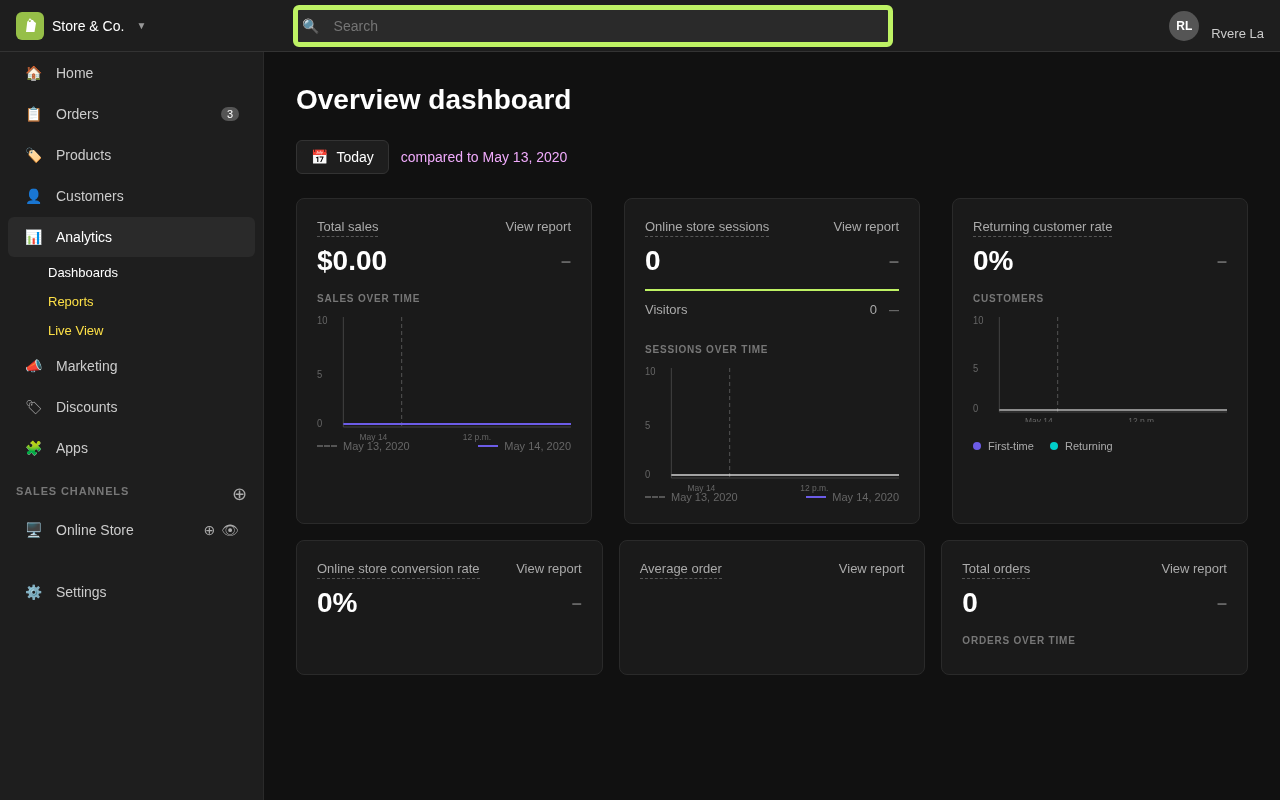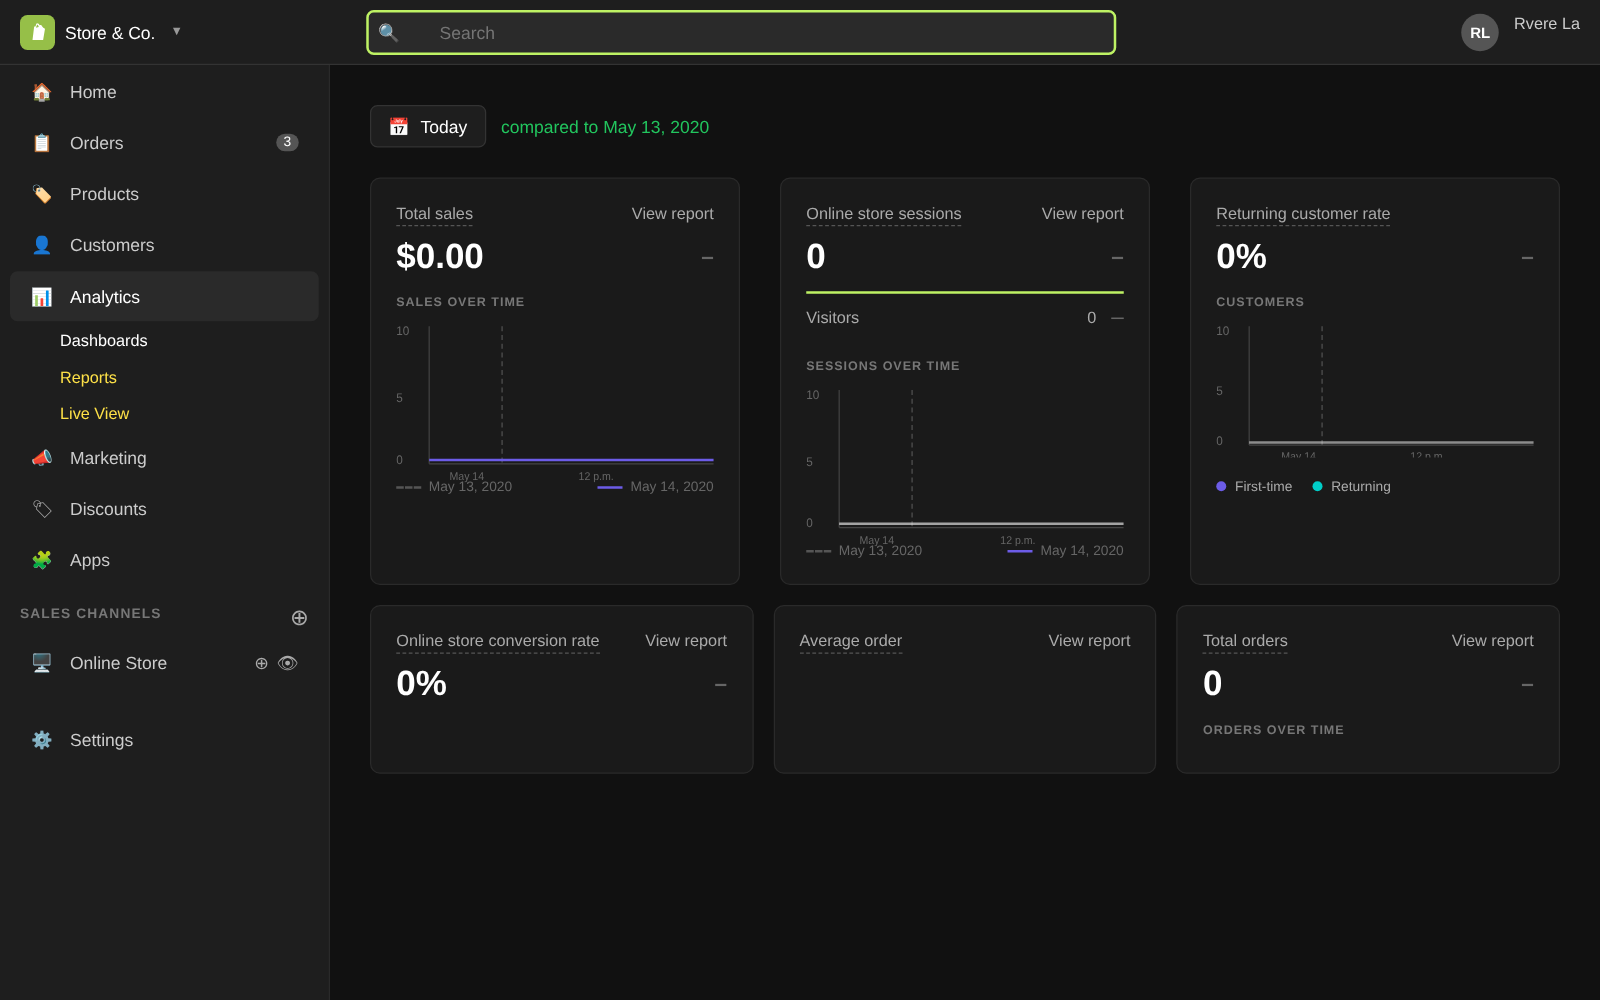--- a/index.html
+++ b/index.html
@@ -5,23 +5,23 @@
     * { box-sizing: border-box; margin: 0; padding: 0; }
     body { background: #1a1a1a; color: #fff; font-family: -apple-system, BlinkMacSystemFont, 'Segoe UI', sans-serif; display: flex; flex-direction: column; height: 800px; overflow: hidden; }
 
     
     .topbar { background: #1e1e1e; height: 52px; display: flex; align-items: center; padding: 0 16px; gap: 16px; border-bottom: 1px solid #333; flex-shrink: 0; }
     .topbar-logo { display: flex; align-items: center; gap: 8px; cursor: pointer; }
     .shopify-logo { width: 28px; height: 28px; background: #96bf48; border-radius: 6px; display: flex; align-items: center; justify-content: center; }
     .store-name { color: #fff; font-size: 14px; font-weight: 500; }
     .chevron-down { color: #999; font-size: 10px; margin-left: 4px; }
     .search-bar { flex: 1; max-width: 600px; margin: 0 auto; position: relative; }
-    .search-bar input { width: 100%; background: #2a2a2a; border: 2px solid #bef264; border-radius: 6px; padding: 8px 12px 8px 57px; color: #ccc; font-size: 14px; outline: none; }
+    .search-bar input { width: 100%; background: #2a2a2a; border: 5px solid #bef264; border-radius: 6px; padding: 8px 12px 8px 36px; color: #ccc; font-size: 14px; outline: none; }
     .search-icon-wrap { position: absolute; left: 10px; top: 50%; transform: translateY(-50%); color: #888; font-size: 14px; }
-    .topbar-right { display: flex; align-items: flex-start; gap: 12px; margin-left: auto; }
+    .topbar-right { display: flex; align-items: flex-end; gap: 12px; margin-left: auto; }
     .user-avatar { background: #555; border-radius: 50%; width: 30px; height: 30px; display: flex; align-items: center; justify-content: center; font-size: 12px; font-weight: 600; }
     .user-name { color: #ccc; font-size: 13px; }
 
     
     .app-body { display: flex; flex: 1; overflow: hidden; }
 
     
     .sidebar { width: 264px; background: #1e1e1e; border-right: 1px solid #2a2a2a; overflow-y: auto; flex-shrink: 0; padding-bottom: 16px; }
     .nav-item { display: flex; align-items: center; gap: 12px; padding: 10px 16px; cursor: pointer; color: #ccc; font-size: 14px; border-radius: 6px; margin: 1px 8px; }
     .nav-item.active { background: #2a2a2a; color: #fff; }
@@ -34,21 +34,21 @@
     .sales-channels-label { color: #777; font-size: 11px; font-weight: 600; letter-spacing: 0.08em; }
     .add-channel-btn { color: #aaa; cursor: pointer; font-size: 18px; line-height: 1; }
     .online-store-item { display: flex; align-items: center; gap: 12px; padding: 10px 16px; cursor: pointer; color: #ccc; font-size: 14px; margin: 1px 8px; border-radius: 6px; }
     .online-store-actions { margin-left: auto; display: flex; gap: 6px; color: #aaa; font-size: 14px; }
 
     
     .main { flex: 1; overflow-y: auto; background: #111; padding: 32px; }
     .page-title { font-size: 28px; font-weight: 700; color: #fff; margin-bottom: 24px; }
     .date-filter { display: flex; align-items: center; gap: 12px; margin-bottom: 24px; }
     .date-btn { display: flex; align-items: center; gap: 8px; background: #1e1e1e; border: 1px solid #333; border-radius: 6px; padding: 8px 14px; color: #fff; font-size: 14px; cursor: pointer; }
-    .compared-to { color: #22c55e; font-size: 14px; }
+    .compared-to { color: #f0abfc; font-size: 14px; }
 
     
     .dashboard-grid { display: grid; grid-template-columns: 1fr 1fr 1fr; gap: 32px; }
     .card { background: #1a1a1a; border: 1px solid #2a2a2a; border-radius: 8px; padding: 20px; }
     .card-header { display: flex; align-items: flex-start; justify-content: space-between; margin-bottom: 4px; }
     .card-title { color: #aaa; font-size: 13px; font-weight: 500; border-bottom: 1px dashed #555; display: inline-block; padding-bottom: 2px; }
     .view-report-link { color: #aaa; font-size: 13px; cursor: pointer; text-decoration: none; }
     .card-value { font-size: 28px; font-weight: 700; color: #fff; margin: 8px 0; display: flex; align-items: center; justify-content: space-between; }
     .card-change { color: #666; font-size: 18px; }
     .chart-label { color: #777; font-size: 10px; font-weight: 600; letter-spacing: 0.08em; margin-top: 16px; margin-bottom: 8px; }
@@ -167,20 +167,21 @@
       <div class="nav-item">
         <div class="nav-icon">⚙️</div>
         <span>Settings</span>
       </div>
     </div>
 
   </div>
 
   <div class="main">
 
+    <h1 class="page-title">Overview dashboard</h1>
 
     <div class="date-filter">
       <button class="date-btn">
         <span>📅</span>
         <span>Today</span>
       </button>
       <span class="compared-to">compared to May 13, 2020</span>
     </div>
 
     <div class="dashboard-grid">

